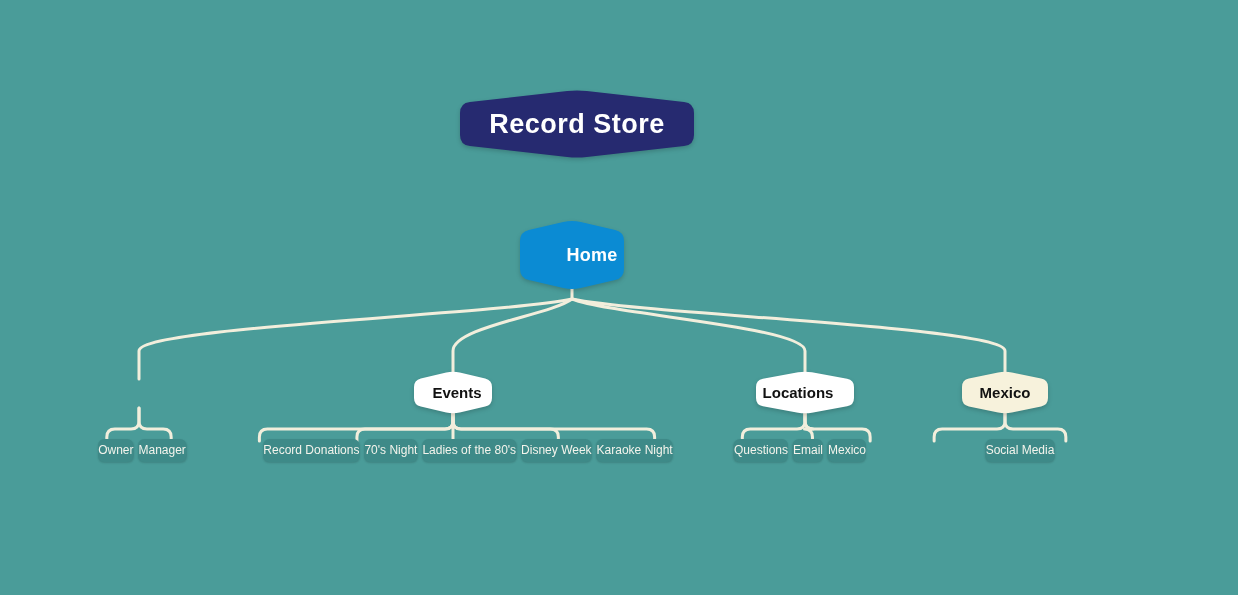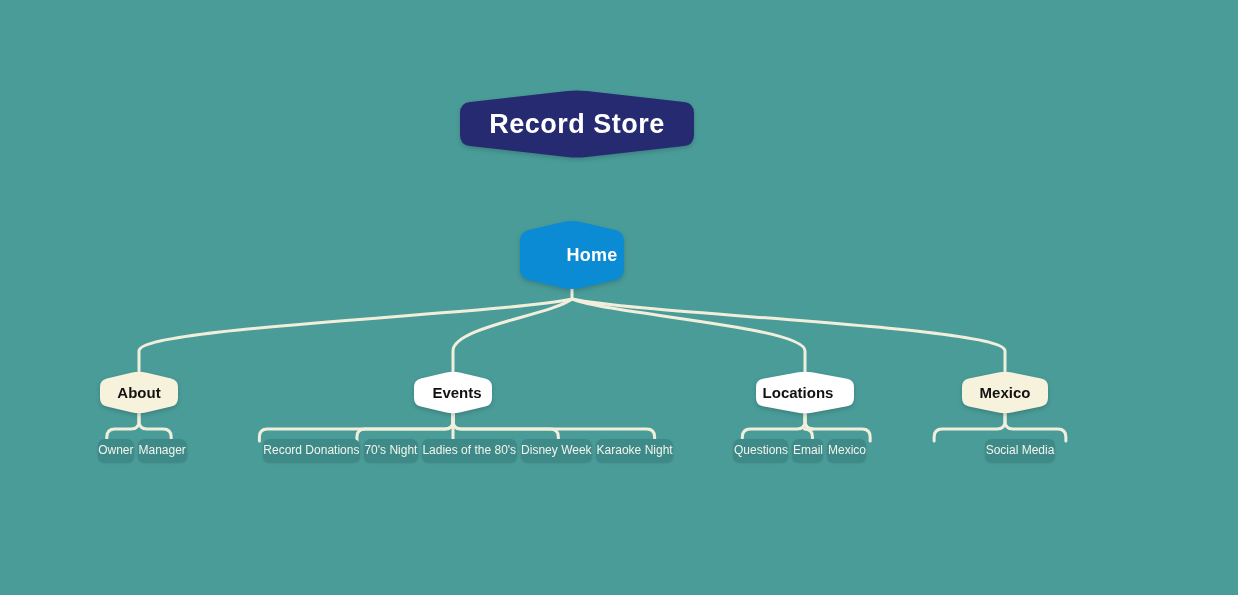--- a/index.html
+++ b/index.html
@@ -59,26 +59,20 @@
     <span class="hex-label">Record Store</span>
   </div>
 
   <div class="hex-node home" style="left:520px;top:220px;width:104px;height:70px">
       <svg width="104" height="70" viewBox="0 0 104 70">
         <path d="M0.0 21.0 Q0.0 12.0 8.8 10.0 L43.2 2.0 Q52.0 0.0 60.8 2.0 L95.2 10.0 Q104.0 12.0 104.0 21.0 L104.0 49.0 Q104.0 58.0 95.2 60.0 L60.8 68.0 Q52.0 70.0 43.2 68.0 L8.8 60.0 Q0.0 58.0 0.0 49.0 Z" fill="#0B8BD3"></path>
       </svg>
     <span class="hex-label">Home</span>
   </div>
 
-  <div class="hex-node branch" style="left:100px;top:371px;width:78px;height:43px">
-      <svg width="78" height="43" viewBox="0 0 78 43">
-        <path d="M0.0 16.0 Q0.0 9.0 6.8 7.4 L32.2 1.6 Q39.0 0.0 45.8 1.6 L71.2 7.4 Q78.0 9.0 78.0 16.0 L78.0 27.0 Q78.0 34.0 71.2 35.6 L45.8 41.4 Q39.0 43.0 32.2 41.4 L6.8 35.6 Q0.0 34.0 0.0 27.0 Z" fill="#F7F2DC"></path>
-      </svg>
-    <span class="hex-label">About</span>
-  </div>
 
   <div class="hex-node branch" style="left:414px;top:371px;width:86px;height:43px">
       <svg width="78" height="43" viewBox="0 0 78 43">
         <path d="M0.0 16.0 Q0.0 9.0 6.8 7.4 L32.2 1.6 Q39.0 0.0 45.8 1.6 L71.2 7.4 Q78.0 9.0 78.0 16.0 L78.0 27.0 Q78.0 34.0 71.2 35.6 L45.8 41.4 Q39.0 43.0 32.2 41.4 L6.8 35.6 Q0.0 34.0 0.0 27.0 Z" fill="#FFFFFF"></path>
       </svg>
     <span class="hex-label">Events</span>
   </div>
 
   <div class="hex-node branch" style="left:756px;top:371px;width:84px;height:43px">
       <svg width="98" height="43" viewBox="0 0 98 43">

